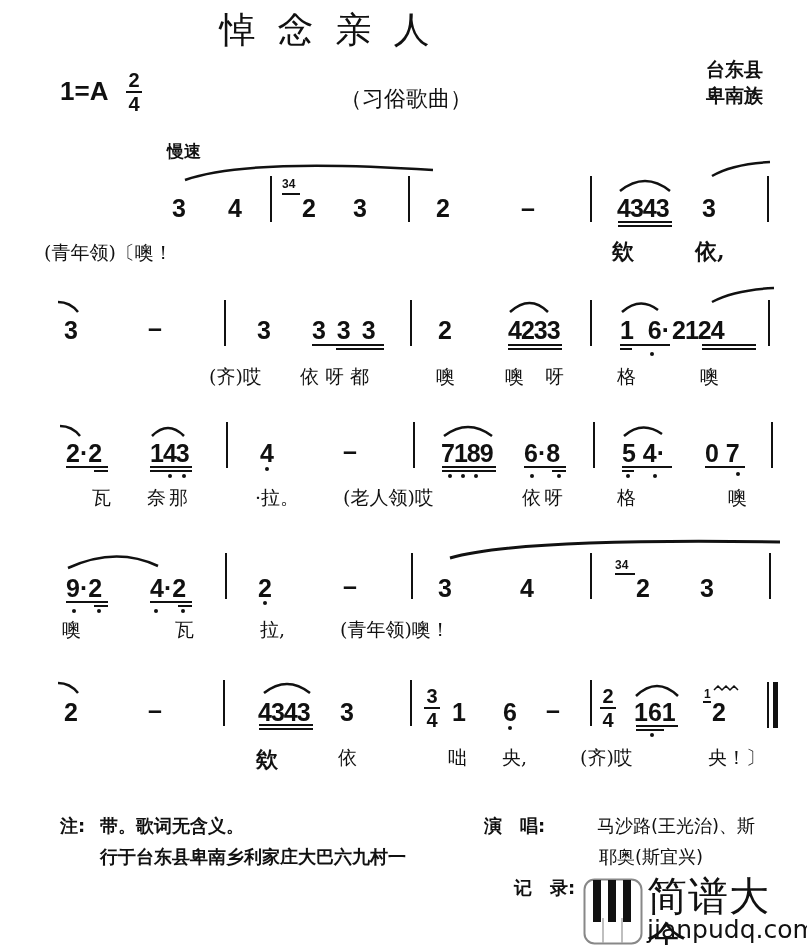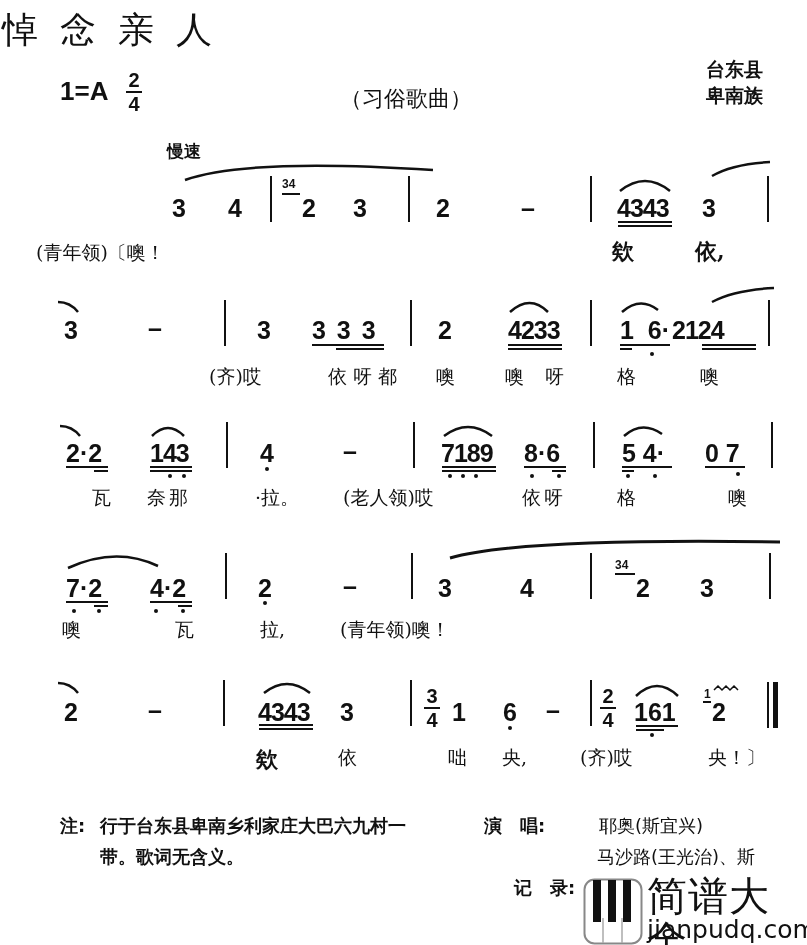--- a/index.html
+++ b/index.html
@@ -1,19 +1,19 @@
 <!DOCTYPE html>
 <html><head>
 <meta charset="utf-8">
 <style>
   html, body { margin:0; padding:0; background:#ffffff; }
   body { width:807px; height:945px; position:relative; overflow:hidden;
          font-family:"DejaVu Sans", sans-serif; color:#111; }
   .abs { position:absolute; }
-  .title { left:2px; width:639px; top:6px; font-family:"DejaVu Serif", serif;
+  .title { left:16px; width:639px; top:6px; text-align:center; font-family:"DejaVu Serif", serif;
            font-size:36px; letter-spacing:22px; font-weight:normal; color:#111; }
   .key { left:60px; top:76px; font-family:"Liberation Sans", sans-serif; font-weight:bold; font-size:26px; }
   .ts { position:absolute; font-family:"Liberation Sans", sans-serif; font-weight:bold; text-align:center; line-height:1; }
   .ts .n, .ts .d { display:block; }
   .ts .bar { display:block; height:2px; background:#111; margin:1px 0; }
   .subtitle { left:340px; top:84px; font-size:22px; font-family:"DejaVu Serif", serif;text-align:center; }
   .origin { left:706px; top:56px; font-size:19px; line-height:26px; font-weight:bold; text-align:center; }
   .tempo { left:167px; top:140px; font-size:17px; font-weight:bold;text-align:right; }
   .note { position:absolute; font-family:"Liberation Sans", sans-serif; font-weight:bold; font-size:25px; line-height:1; }
   .bar-line { position:absolute; width:2px; background:#111; }
@@ -61,21 +61,21 @@
       <path d="M2,14 Q27,-6 52,14" stroke="#111" stroke-width="2.5" fill="none"></path>
     </svg>
   <span class="note" style="left:617px;top:196px;letter-spacing:-1px">4343</span>
   <div class="ul" style="left:618px;top:221px;width:54px"></div>
   <div class="ul" style="left:618px;top:225px;width:54px;height:1.5px"></div>
   <span class="note" style="left:702px;top:196px">3</span>
   <svg class="arc" style="left:712px;top:160px" width="60" height="20">
       <path d="M0,16 Q20,4 58,2" stroke="#111" stroke-width="2.5" fill="none"></path>
     </svg>
   <div class="bar-line" style="left:767px;top:176px;height:46px"></div>
-  <span class="lyric" style="left:36px;top:243px">(青年领)〔噢！</span>
+  <span class="lyric" style="left:44px;top:243px">(青年领)〔噢！</span>
   <span class="lyric" style="left:612px;top:240px;font-size:22px;font-weight:bold">欸</span>
   <span class="lyric" style="left:695px;top:240px;font-size:22px;font-weight:bold">依,</span>
 </div>
 
 <div>
   <svg class="arc" style="left:58px;top:300px" width="22" height="14">
       <path d="M0,2 Q12,2 20,12" stroke="#111" stroke-width="2.5" fill="none"></path>
     </svg>
   <span class="note" style="left:64px;top:318px">3</span>
   <span class="note" style="left:148px;top:316px">–</span>
@@ -101,21 +101,21 @@
   <div class="ul" style="left:620px;top:348px;width:12px;height:1.5px"></div>
   <div class="dot" style="left:650px;top:352px"></div>
   <span class="note" style="left:672px;top:318px;letter-spacing:-1px">2124</span>
   <div class="ul" style="left:702px;top:344px;width:54px;height:1.5px"></div>
   <div class="ul" style="left:702px;top:348px;width:54px;height:1.5px"></div>
   <svg class="arc" style="left:712px;top:286px" width="64" height="18">
       <path d="M0,16 Q22,4 62,2" stroke="#111" stroke-width="2.5" fill="none"></path>
     </svg>
   <div class="bar-line" style="left:768px;top:300px;height:46px"></div>
   <span class="lyric" style="left:209px;top:367px">(齐)哎</span>
-  <span class="lyric" style="left:328px;top:367px;letter-spacing:6px">依呀都</span>
+  <span class="lyric" style="left:300px;top:367px;letter-spacing:6px">依呀都</span>
   <span class="lyric" style="left:436px;top:367px">噢</span>
   <span class="lyric" style="left:505px;top:367px">噢</span>
   <span class="lyric" style="left:545px;top:367px">呀</span>
   <span class="lyric" style="left:617px;top:367px">格</span>
   <span class="lyric" style="left:700px;top:367px">噢</span>
 </div>
 
 <div>
   <svg class="arc" style="left:60px;top:424px" width="22" height="14">
       <path d="M0,2 Q12,2 20,12" stroke="#111" stroke-width="2.5" fill="none"></path>
@@ -138,21 +138,21 @@
   <div class="bar-line" style="left:413px;top:422px;height:46px"></div>
   <svg class="arc" style="left:442px;top:424px" width="52" height="14">
       <path d="M2,12 Q26,-6 50,12" stroke="#111" stroke-width="2.5" fill="none"></path>
     </svg>
   <span class="note" style="left:441px;top:441px;letter-spacing:-1px">7189</span>
   <div class="ul" style="left:442px;top:466px;width:54px"></div>
   <div class="ul" style="left:442px;top:470px;width:54px;height:1.5px"></div>
   <div class="dot" style="left:448px;top:474px"></div>
   <div class="dot" style="left:461px;top:474px"></div>
   <div class="dot" style="left:474px;top:474px"></div>
-  <span class="note" style="left:524px;top:441px">8·6</span>
+  <span class="note" style="left:524px;top:441px">6·8</span>
   <div class="ul" style="left:524px;top:466px;width:42px"></div>
   <div class="ul" style="left:552px;top:470px;width:14px;height:1.5px"></div>
   <div class="dot" style="left:530px;top:474px"></div>
   <div class="dot" style="left:557px;top:474px"></div>
   <div class="bar-line" style="left:593px;top:422px;height:46px"></div>
   <svg class="arc" style="left:622px;top:424px" width="42" height="14">
       <path d="M2,12 Q20,-4 40,10" stroke="#111" stroke-width="2.5" fill="none"></path>
     </svg>
   <span class="note" style="left:622px;top:441px;white-space:pre">5 4·</span>
   <div class="ul" style="left:622px;top:466px;width:50px"></div>
@@ -169,21 +169,21 @@
   <span class="lyric" style="left:343px;top:488px">(老人领)哎</span>
   <span class="lyric" style="left:522px;top:488px;letter-spacing:3px">依呀</span>
   <span class="lyric" style="left:617px;top:488px">格</span>
   <span class="lyric" style="left:728px;top:488px">噢</span>
 </div>
 
 <div>
   <svg class="arc" style="left:66px;top:552px" width="96" height="20">
       <path d="M2,16 Q50,-6 92,14" stroke="#111" stroke-width="2.5" fill="none"></path>
     </svg>
-  <span class="note" style="left:66px;top:576px">7·2</span>
+  <span class="note" style="left:66px;top:576px">9·2</span>
   <div class="ul" style="left:66px;top:601px;width:42px"></div>
   <div class="ul" style="left:94px;top:605px;width:14px;height:1.5px"></div>
   <div class="dot" style="left:72px;top:609px"></div>
   <div class="dot" style="left:97px;top:609px"></div>
   <span class="note" style="left:150px;top:576px">4·2</span>
   <div class="ul" style="left:150px;top:601px;width:42px"></div>
   <div class="ul" style="left:178px;top:605px;width:14px;height:1.5px"></div>
   <div class="dot" style="left:154px;top:609px"></div>
   <div class="dot" style="left:181px;top:609px"></div>
   <div class="bar-line" style="left:225px;top:553px;height:46px"></div>
@@ -258,28 +258,28 @@
   <span class="lyric" style="left:448px;top:748px">咄</span>
   <span class="lyric" style="left:502px;top:748px">央,</span>
   <span class="lyric" style="left:580px;top:748px">(齐)哎</span>
   <span class="lyric" style="left:708px;top:748px">央！〕</span>
 </div>
 
 <div class="notes-block" style="left:60px;top:810px;">
   <span>注:</span>
 </div>
 <div class="notes-block" style="left:100px;top:810px;width:390px;">
+  <div>带。歌词无含义。</div>
   <div>行于台东县卑南乡利家庄大巴六九村一</div>
-  <div>带。歌词无含义。</div>
 </div>
 
 <div class="notes-block" style="left:484px;top:810px;text-align:center;">演　唱:</div>
 <div class="notes-block" style="left:597px;top:810px;font-weight:normal">
+  <div>马沙路(王光治)、斯</div>
   <div style="padding-left:2px">耶奥(斯宜兴)</div>
-  <div>马沙路(王光治)、斯</div>
 </div>
 <div class="notes-block" style="left:514px;top:872px;">记　录:</div>
 
 <div class="logo">
   <svg width="60" height="67" style="position:absolute;left:0;top:0">
     <rect x="1.5" y="1.5" width="57" height="64" rx="10" ry="10" fill="#fff" stroke="#888" stroke-width="2"></rect>
     <line x1="20" y1="40" x2="20" y2="65" stroke="#aaa" stroke-width="1.5"></line>
     <line x1="39" y1="40" x2="39" y2="65" stroke="#aaa" stroke-width="1.5"></line>
     <rect x="10" y="2" width="8" height="42" fill="#111"></rect>
     <rect x="25" y="2" width="8" height="42" fill="#111"></rect>

